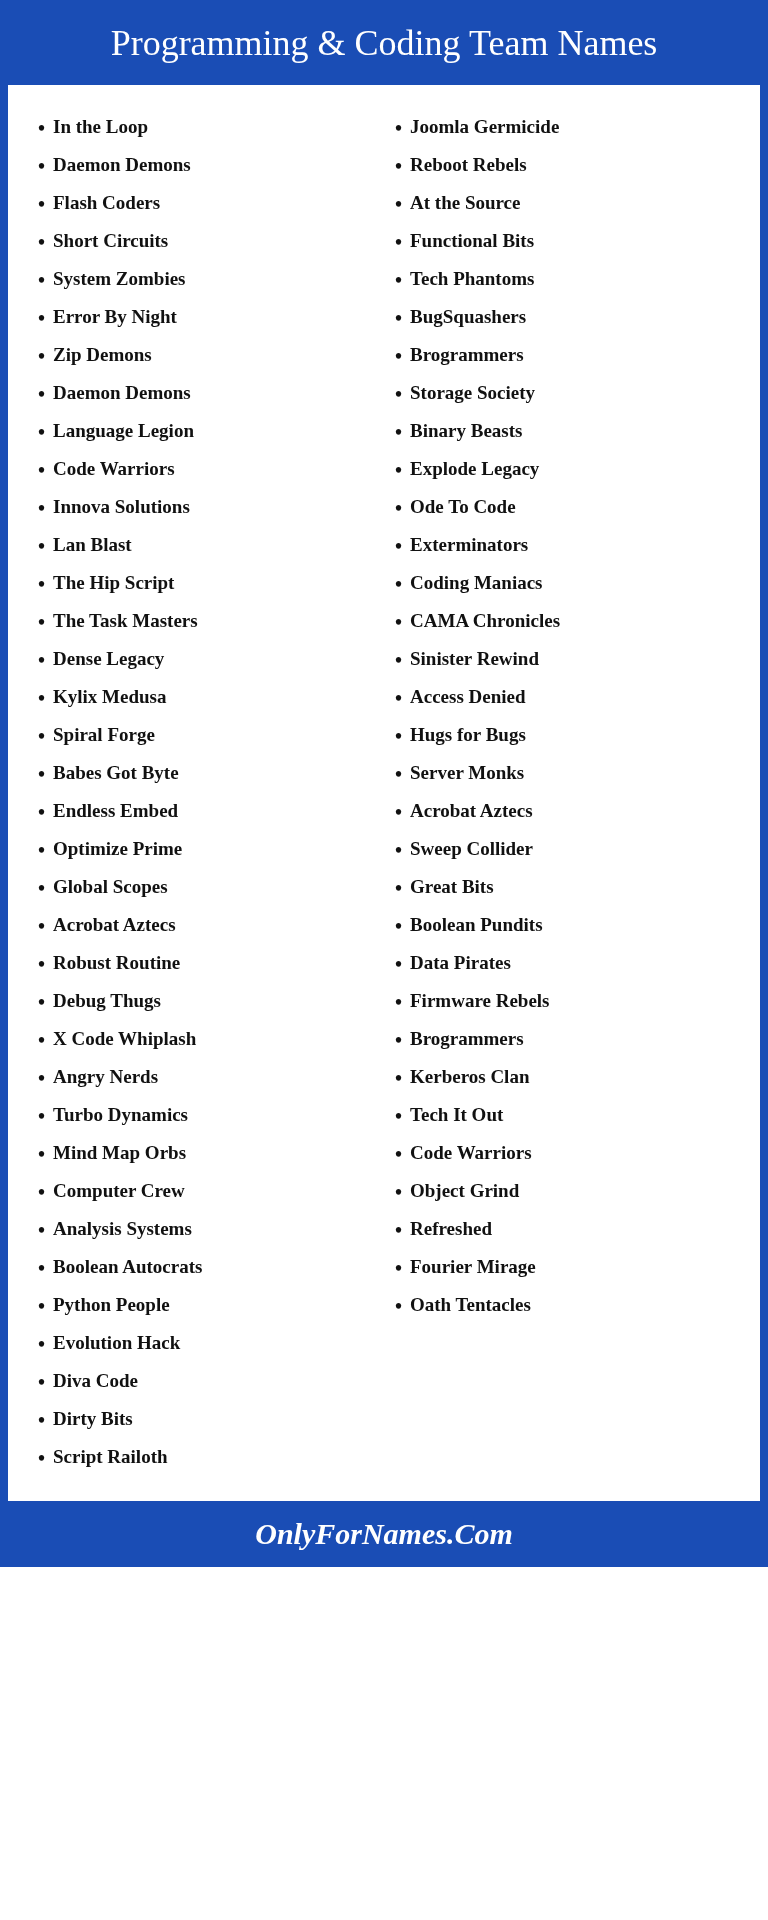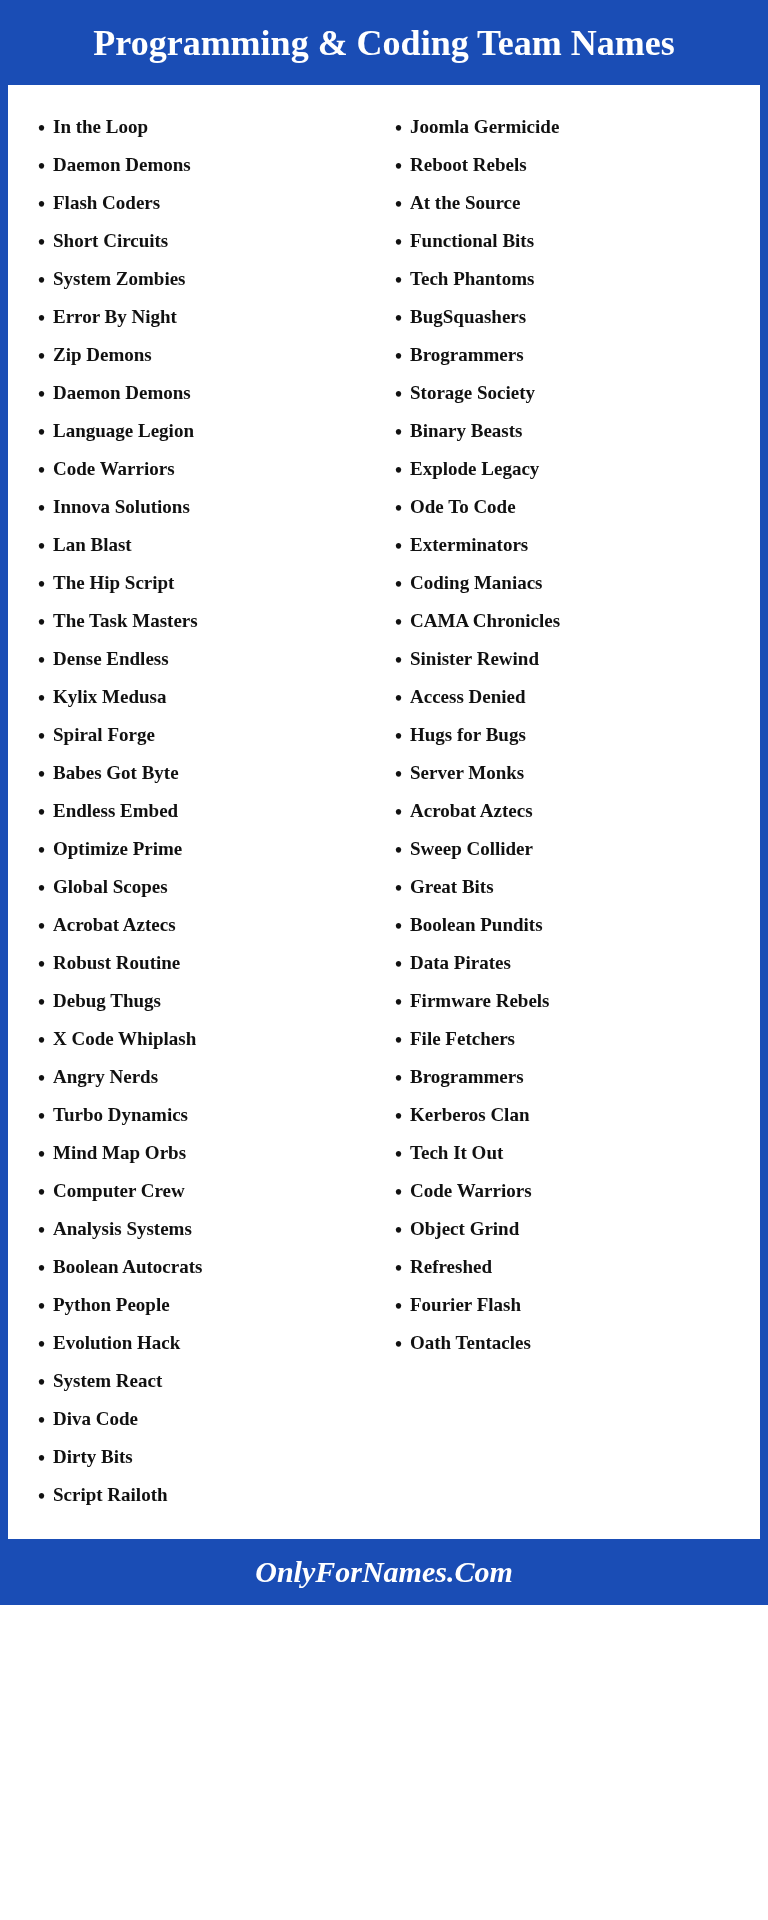--- a/index.html
+++ b/index.html
@@ -9,21 +9,21 @@
       font-family: Georgia, 'Times New Roman', serif;
     }
     .header {
       background: #1a4db5;
       color: #fff;
       text-align: center;
       padding: 22px 20px 20px;
     }
     .header h1 {
       font-size: 36px;
-      font-weight: bold;
+      font-weight: normal;
       font-family: Georgia, serif;
       line-height: 1.2;
     }
     .content {
       background: #fff;
       padding: 24px 30px 24px 30px;
       border: 8px solid #1a4db5;
       border-top: none;
       border-bottom: none;
     }
@@ -95,40 +95,39 @@
             <li>System Zombies</li>
             <li>Error By Night</li>
             <li>Zip Demons</li>
             <li>Daemon Demons</li>
             <li>Language Legion</li>
             <li>Code Warriors</li>
             <li>Innova Solutions</li>
             <li>Lan Blast</li>
             <li>The Hip Script</li>
             <li>The Task Masters</li>
-            <li>Dense Endless</li>
+            <li>Dense Legacy</li>
             <li>Kylix Medusa</li>
             <li>Spiral Forge</li>
             <li>Babes Got Byte</li>
             <li>Endless Embed</li>
             <li>Optimize Prime</li>
             <li>Global Scopes</li>
             <li>Acrobat Aztecs</li>
             <li>Robust Routine</li>
             <li>Debug Thugs</li>
             <li>X Code Whiplash</li>
             <li>Angry Nerds</li>
             <li>Turbo Dynamics</li>
             <li>Mind Map Orbs</li>
             <li>Computer Crew</li>
             <li>Analysis Systems</li>
             <li>Boolean Autocrats</li>
             <li>Python People</li>
             <li>Evolution Hack</li>
-            <li>System React</li>
             <li>Diva Code</li>
             <li>Dirty Bits</li>
             <li>Script Railoth</li>
           </ul>
       </div>
       <div class="col">
         <ul id="right-list">
             <li>Joomla Germicide</li>
             <li>Reboot Rebels</li>
             <li>At the Source</li>
@@ -146,28 +145,27 @@
             <li>Sinister Rewind</li>
             <li>Access Denied</li>
             <li>Hugs for Bugs</li>
             <li>Server Monks</li>
             <li>Acrobat Aztecs</li>
             <li>Sweep Collider</li>
             <li>Great Bits</li>
             <li>Boolean Pundits</li>
             <li>Data Pirates</li>
             <li>Firmware Rebels</li>
-            <li>File Fetchers</li>
             <li>Brogrammers</li>
             <li>Kerberos Clan</li>
             <li>Tech It Out</li>
             <li>Code Warriors</li>
             <li>Object Grind</li>
             <li>Refreshed</li>
-            <li>Fourier Flash</li>
+            <li>Fourier Mirage</li>
             <li>Oath Tentacles</li>
           </ul>
       </div>
     </div>
   </div>
 
   <div class="footer">
     <span>OnlyForNames.Com</span>
   </div>
 </div>

